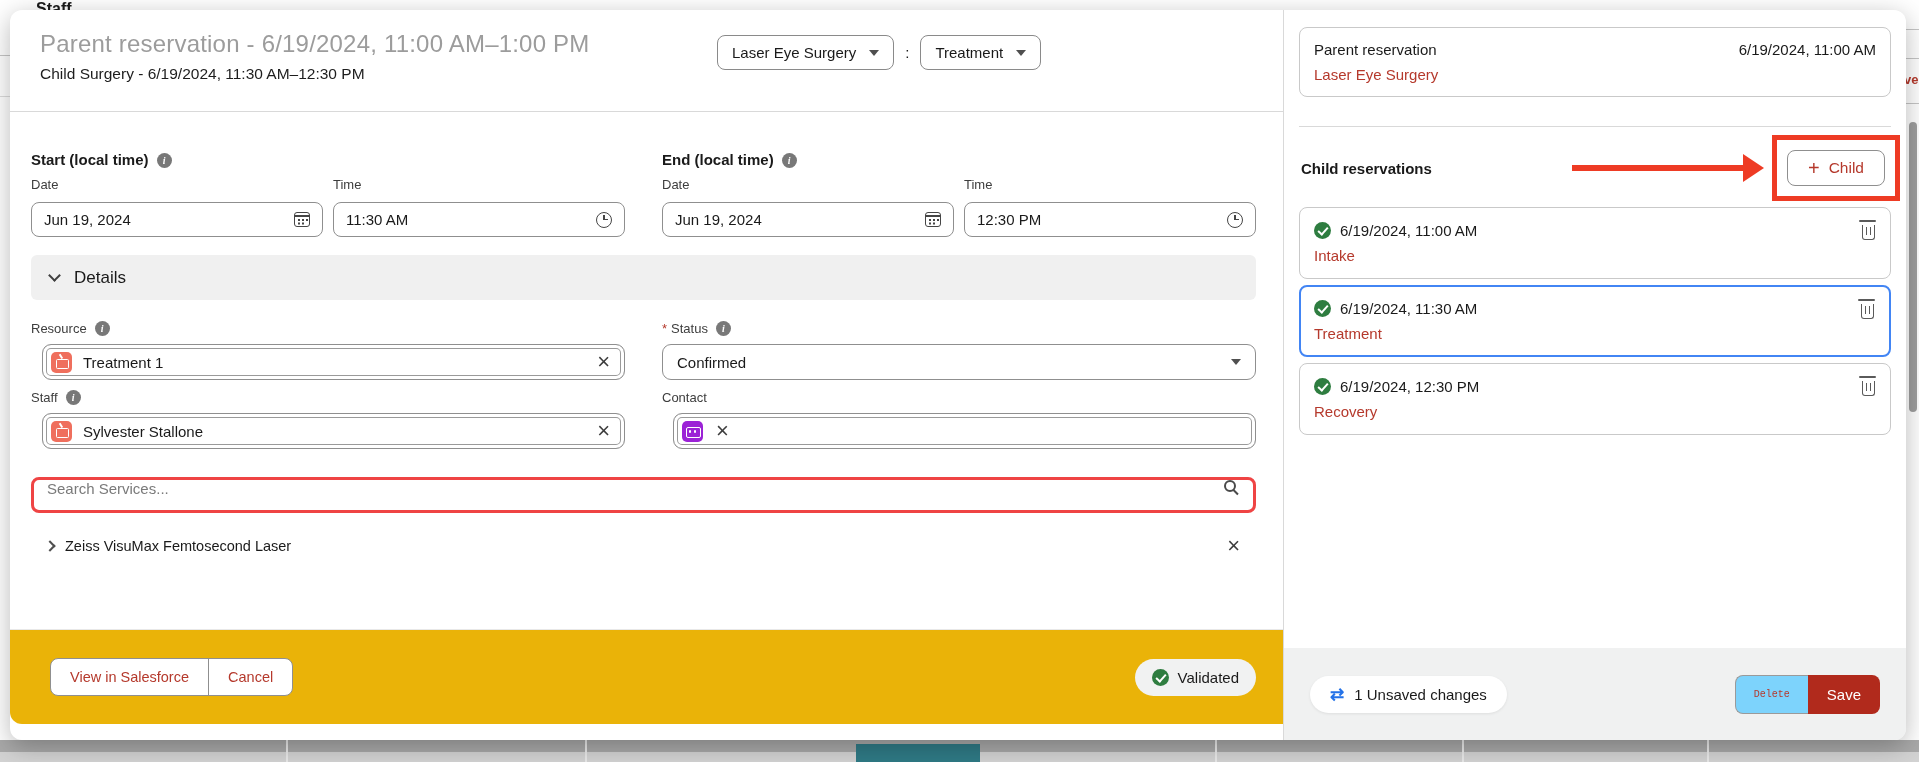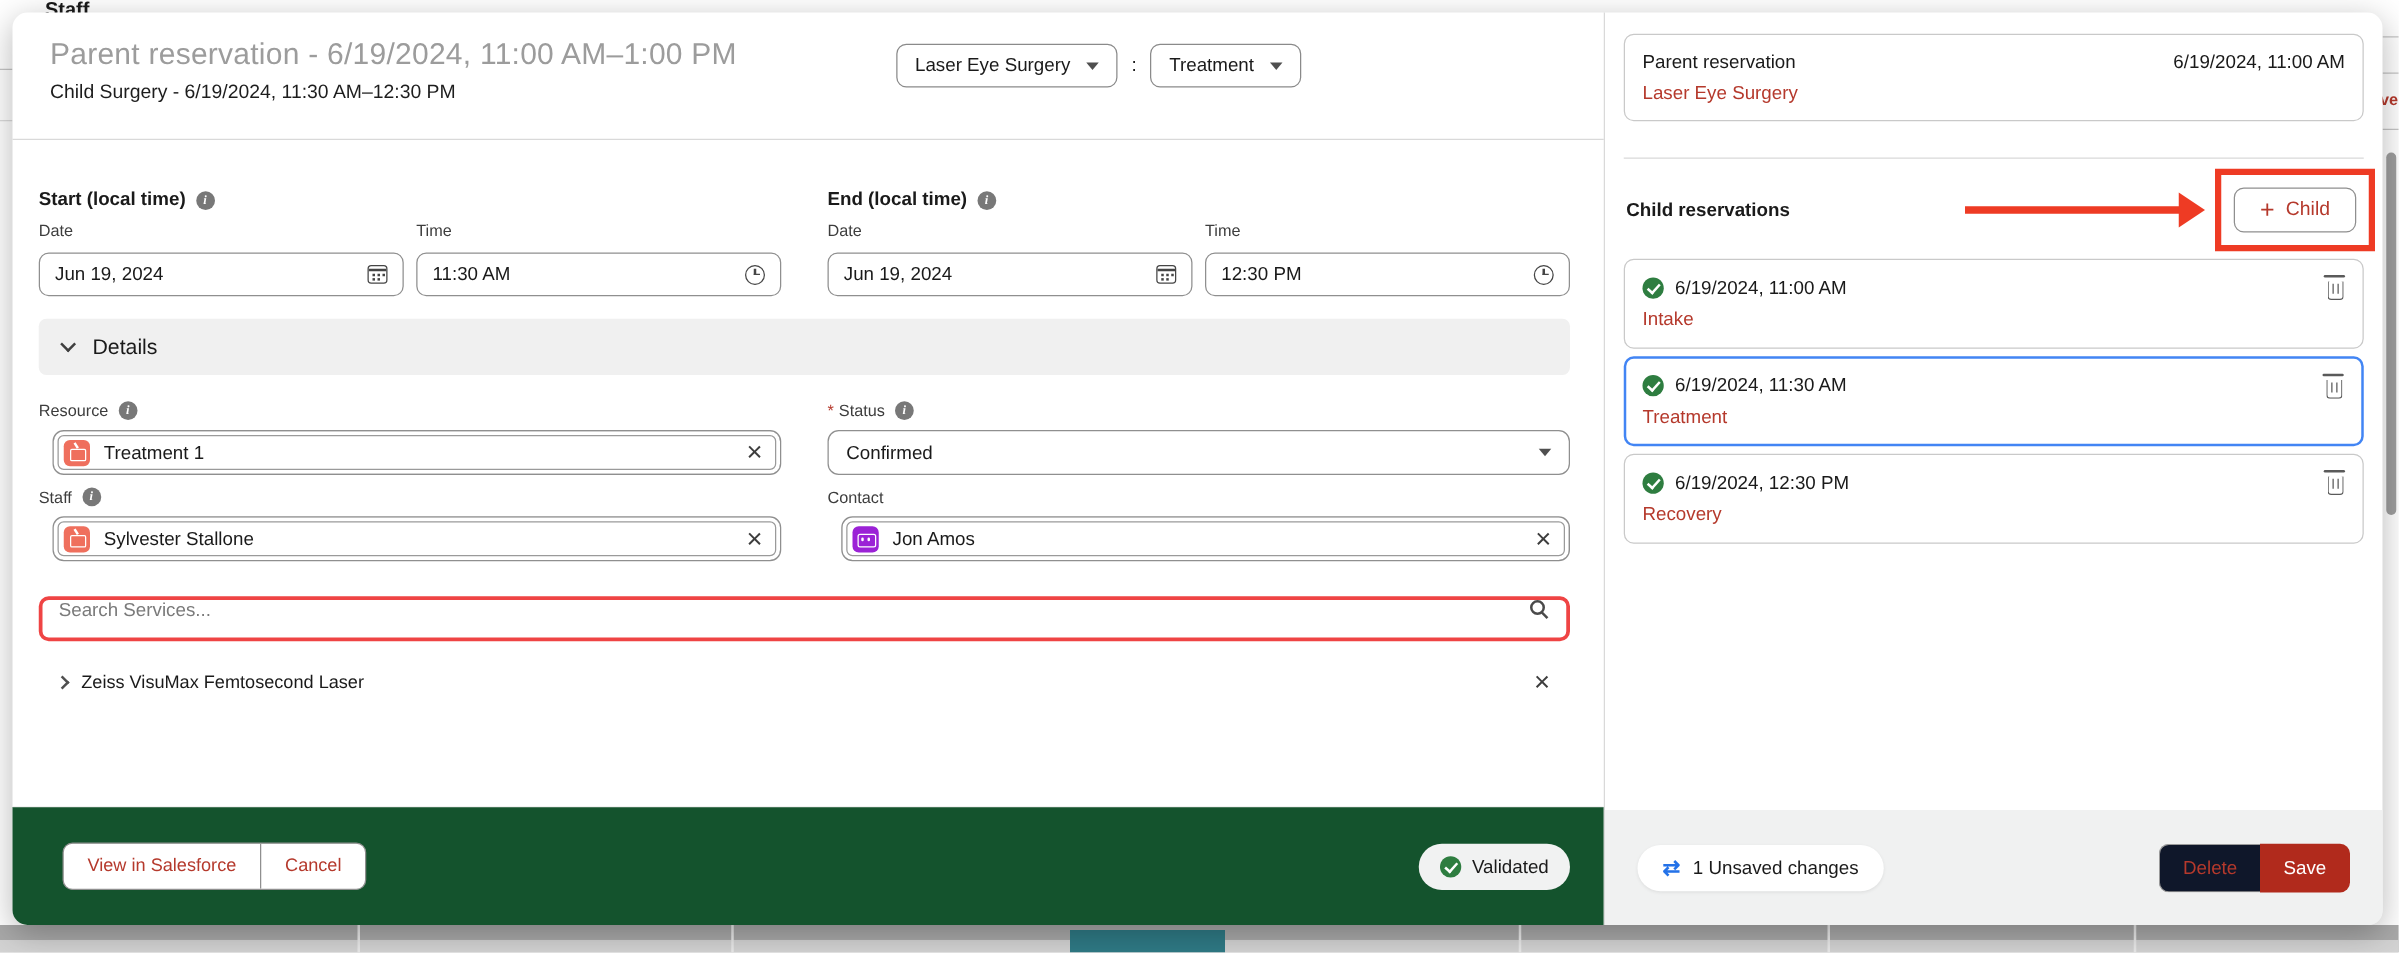--- a/index.html
+++ b/index.html
@@ -55,21 +55,21 @@
   .lookup{ margin-top:8px; height:36px; border:1px solid #8f8f8f; border-radius:9px;
            box-shadow:inset 0 0 0 3px #fff, inset 0 0 0 4px #9a9a9a;
            display:flex; align-items:center; gap:11px; padding:0 12px 0 8px; font-size:15px; background:#fff;margin-left:11px; }
   .select{ margin-top:8px; height:36px; border:1px solid #8f8f8f; border-radius:9px; display:flex; align-items:center; padding:0 14px; font-size:15px; background:#fff; }
   .clear-x{ font-size:22px; color:#3d3d3d; line-height:1; font-weight:400; padding:0 2px; }
 
   .search-box{ margin-top:28px; height:36px; border:3px solid #ef4444; border-radius:8px; display:flex; padding:0 13px; }
   .placeholder{ flex:1; font-size:15px; color:#7a7a7a; }
   .service-row{ margin-top:22px; display:flex; align-items:center; gap:11px; padding:0 14px 0 15px; font-size:14.5px; }
 
-  .lp-footer{ position:absolute; left:0; bottom:0; width:100%; height:95px; border-top:1px solid #e8e8e8; display:flex; align-items:center; padding:0 27px 0 40px; background:#14532d; border-bottom-left-radius:12px; }
+  .lp-footer{ position:absolute; left:0; bottom:16px; width:100%; height:95px; border-top:1px solid #e8e8e8; display:flex; align-items:center; padding:0 27px 0 40px; background:#eab308; border-bottom-left-radius:12px; }
   .btn-seg{ display:flex; border:1px solid #8f8f8f; border-radius:8px; overflow:hidden; background:#fff; }
   .btn-seg button{ padding:10px 19px; font-size:14.5px; color:var(--brand-red); }
   .btn-seg button:first-child{ border-right:1px solid #8f8f8f; }
   .validated-pill{ margin-left:auto; background:#f1f2f2; border-radius:999px; padding:10px 17px; display:flex; align-items:center; gap:9px; font-size:15px; }
 
   
   .panel-right{ position:relative; width:623px; flex:none; border-left:1px solid #d9d9d9; }
   .rp-top{ padding:17px 15px 0; }
   .parent-card{ border:1px solid #c9c9c9; border-radius:8px; padding:11px 14px; display:flex; justify-content:space-between; align-items:flex-start; }
   .pc-title{ font-size:15px; line-height:21px; }
@@ -88,21 +88,21 @@
   .child-list{ margin-top:6px; padding:0 15px; }
   .child-card{ position:relative; border:1px solid #c9c9c9; border-radius:8px; padding:12px 14px; margin-bottom:6px; background:#fff; }
   .child-card.selected{ border:2px solid var(--selected-blue); padding:11px 13px; }
   .cc-line1{ display:flex; align-items:center; gap:9px; font-size:15px; line-height:21px; }
   .cc-type{ color:var(--brand-red); font-size:15px; line-height:21px; margin-top:4px; }
   .trash-btn{ position:absolute; right:12px; top:12px; width:20px; height:20px; display:flex; align-items:center; justify-content:center; }
 
   .rp-footer{ position:absolute; left:0; bottom:0; width:100%; height:92px; background:#f0f1f1; border-bottom-right-radius:11px; display:flex; align-items:center; padding:0 26px; }
   .unsaved-pill{ background:#fff; border-radius:999px; padding:10px 20px; display:flex; align-items:center; gap:10px; font-size:15px; box-shadow:0 1px 3px rgba(0,0,0,.08); }
   .ds-group{ margin-left:auto; display:flex; }
-  .btn-delete{ border:1px solid #9a9a9a; border-right:none; border-radius:8px 0 0 8px; background:#0f172a; color:var(--brand-red); padding:10px 18px; font-size:15px; }
+  .btn-delete{ border:1px solid #9a9a9a; border-right:none; border-radius:8px 0 0 8px; background:#7dd3fc; color:var(--brand-red); padding:10px 18px; font-size:10px;font-family:Liberation Mono, monospace; }
   .btn-save{ border-radius:0 8px 8px 0; background:var(--save-bg); color:#fff; padding:11px 19px; font-size:15px; }
 
   
   .icon-info{ width:15px; height:15px; background:#787878; border-radius:50%; display:inline-flex; align-items:center; justify-content:center; flex:none; }
   .icon-info::after{ content:"i"; color:#fff; font:italic 700 10px "Liberation Serif", serif; }
   .icon-cal{ width:16px; height:15px; border:1.5px solid #454545; border-radius:3px; position:relative; flex:none; }
   .icon-cal::before{ content:""; position:absolute; top:2px; left:0; right:0; height:1.5px; background:#454545; }
   .icon-cal::after{ content:""; position:absolute; top:6px; left:2.5px; width:2px; height:2px; background:#454545;
      box-shadow:4px 0 #454545, 8px 0 #454545, 0 3.5px #454545, 4px 3.5px #454545; }
   .icon-clock{ width:16px; height:16px; border:1.5px solid #454545; border-radius:50%; position:relative; flex:none; }
@@ -252,21 +252,20 @@
             <span style="flex:1">Sylvester Stallone</span>
             <button class="clear-x">×</button>
           </div>
         </div>
         <div>
           <div class="label-row mt10">
             <span>Contact</span>
           </div>
           <div class="lookup">
             <span class="icon-card"></span>
-            <span style="flex:1">Jon Amos</span>
             <button class="clear-x">×</button>
           </div>
         </div>
       </div>
 
 
       <div class="search-box">
         <span class="placeholder">Search Services...</span>
         <span class="icon-search"></span>
       </div>

